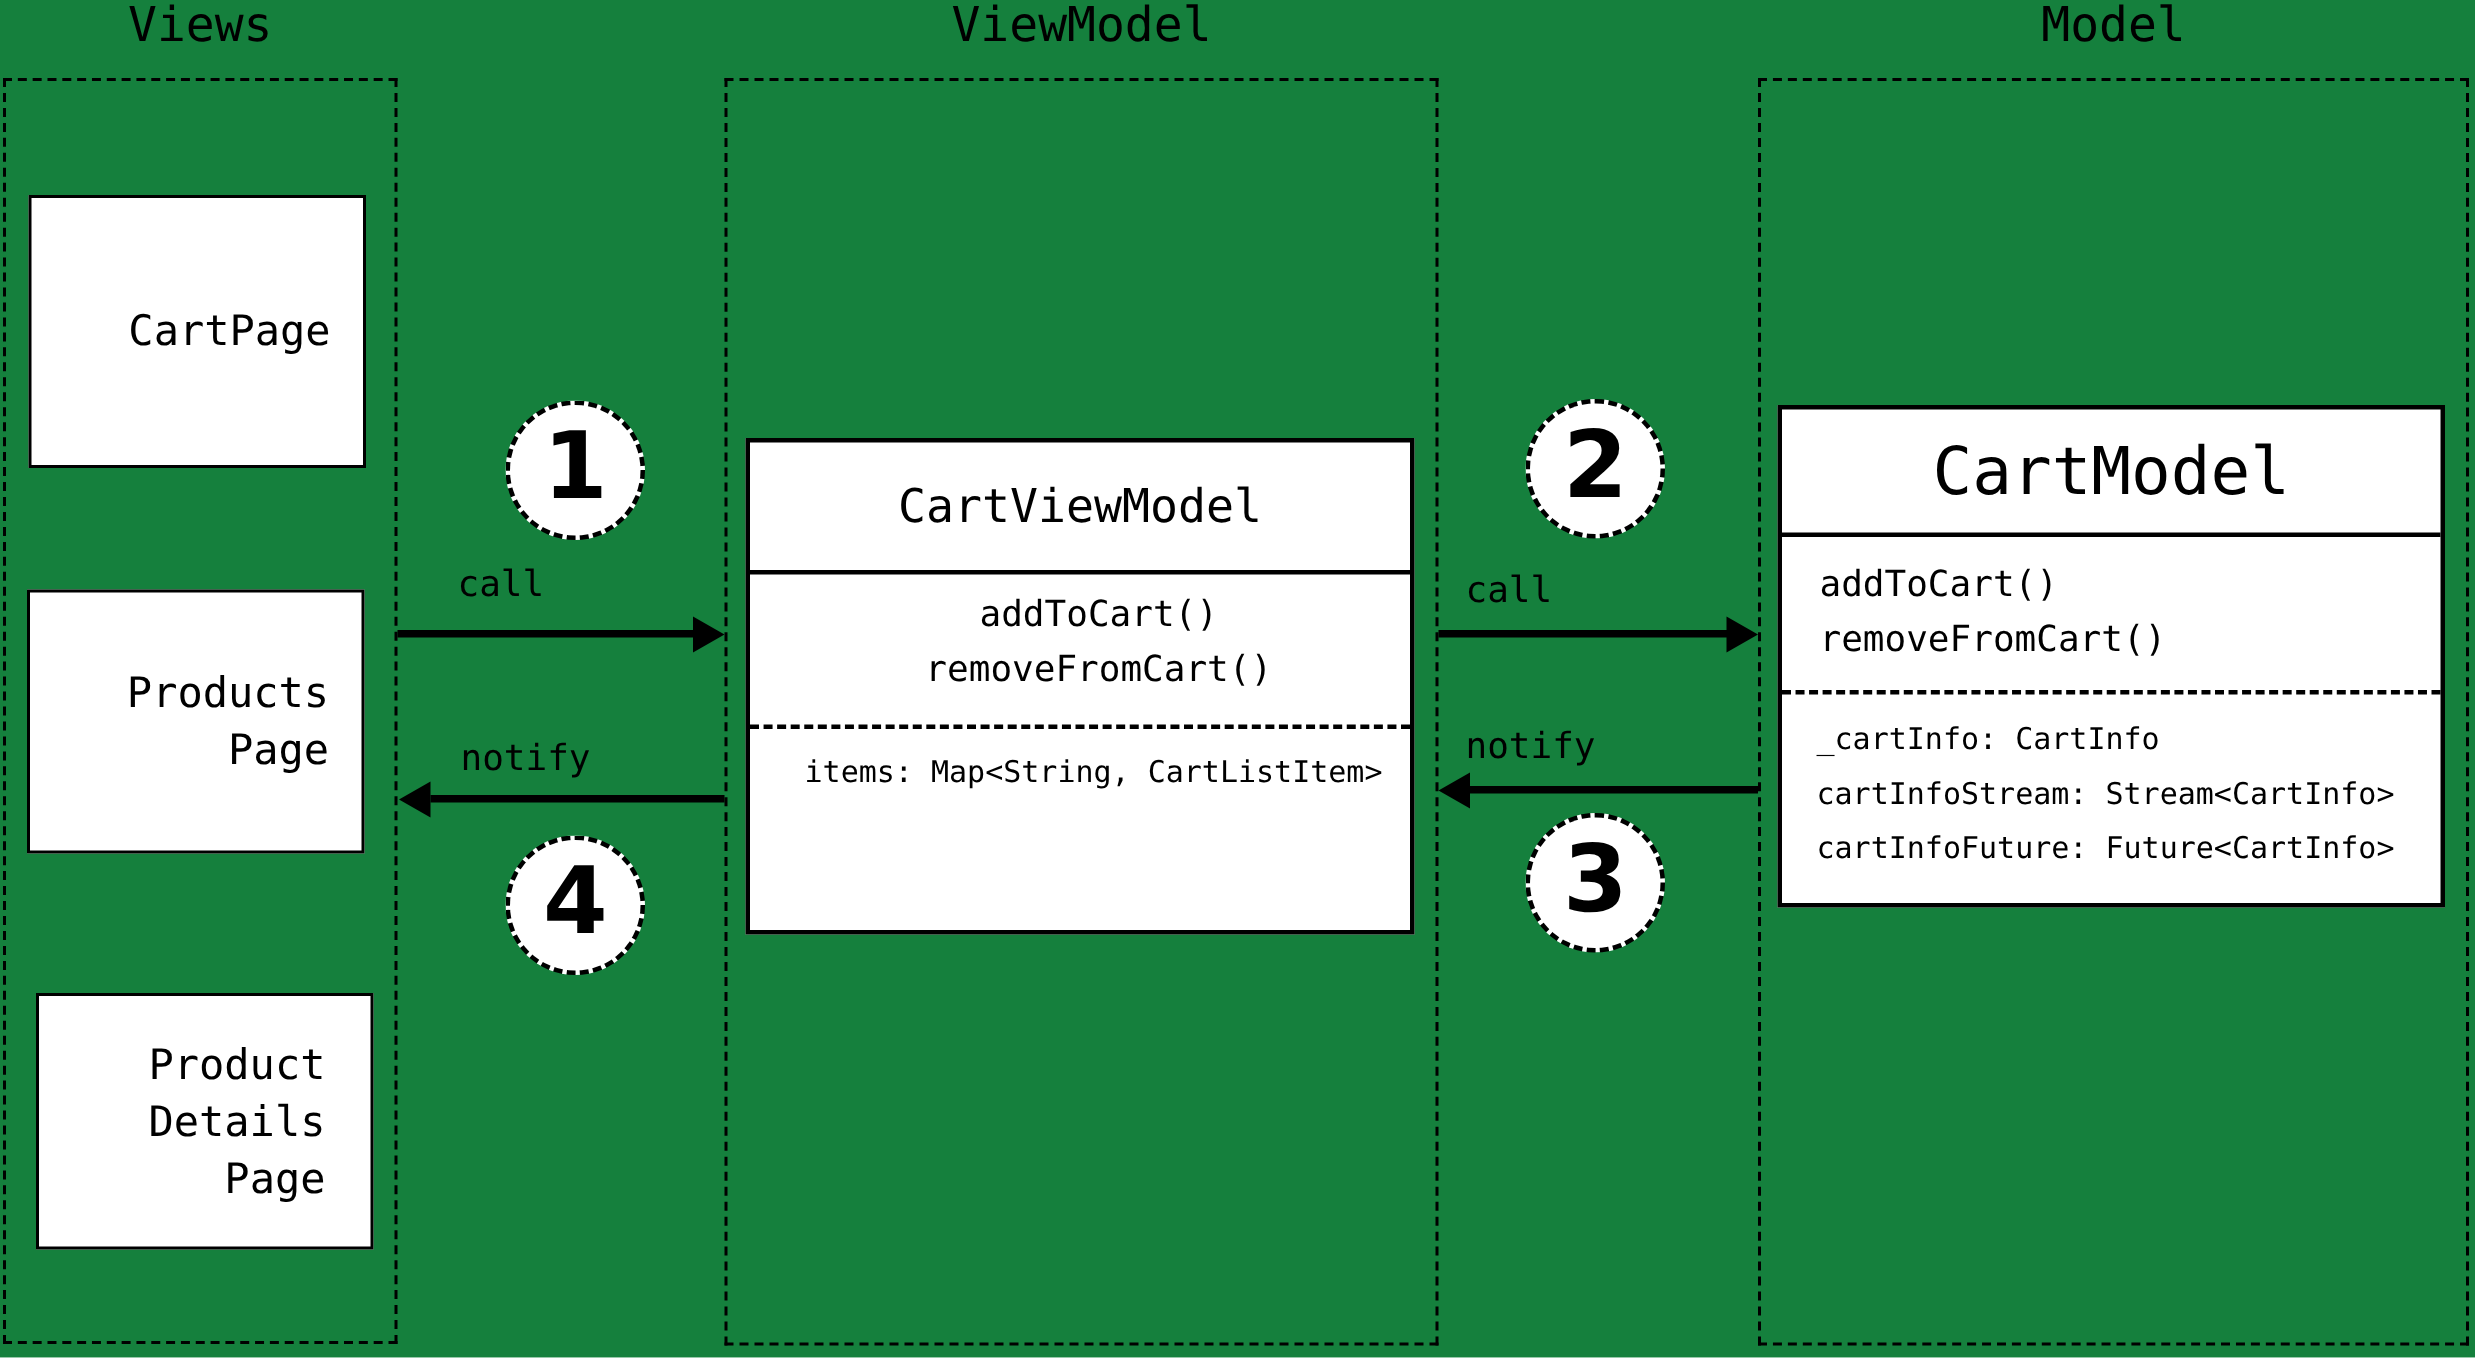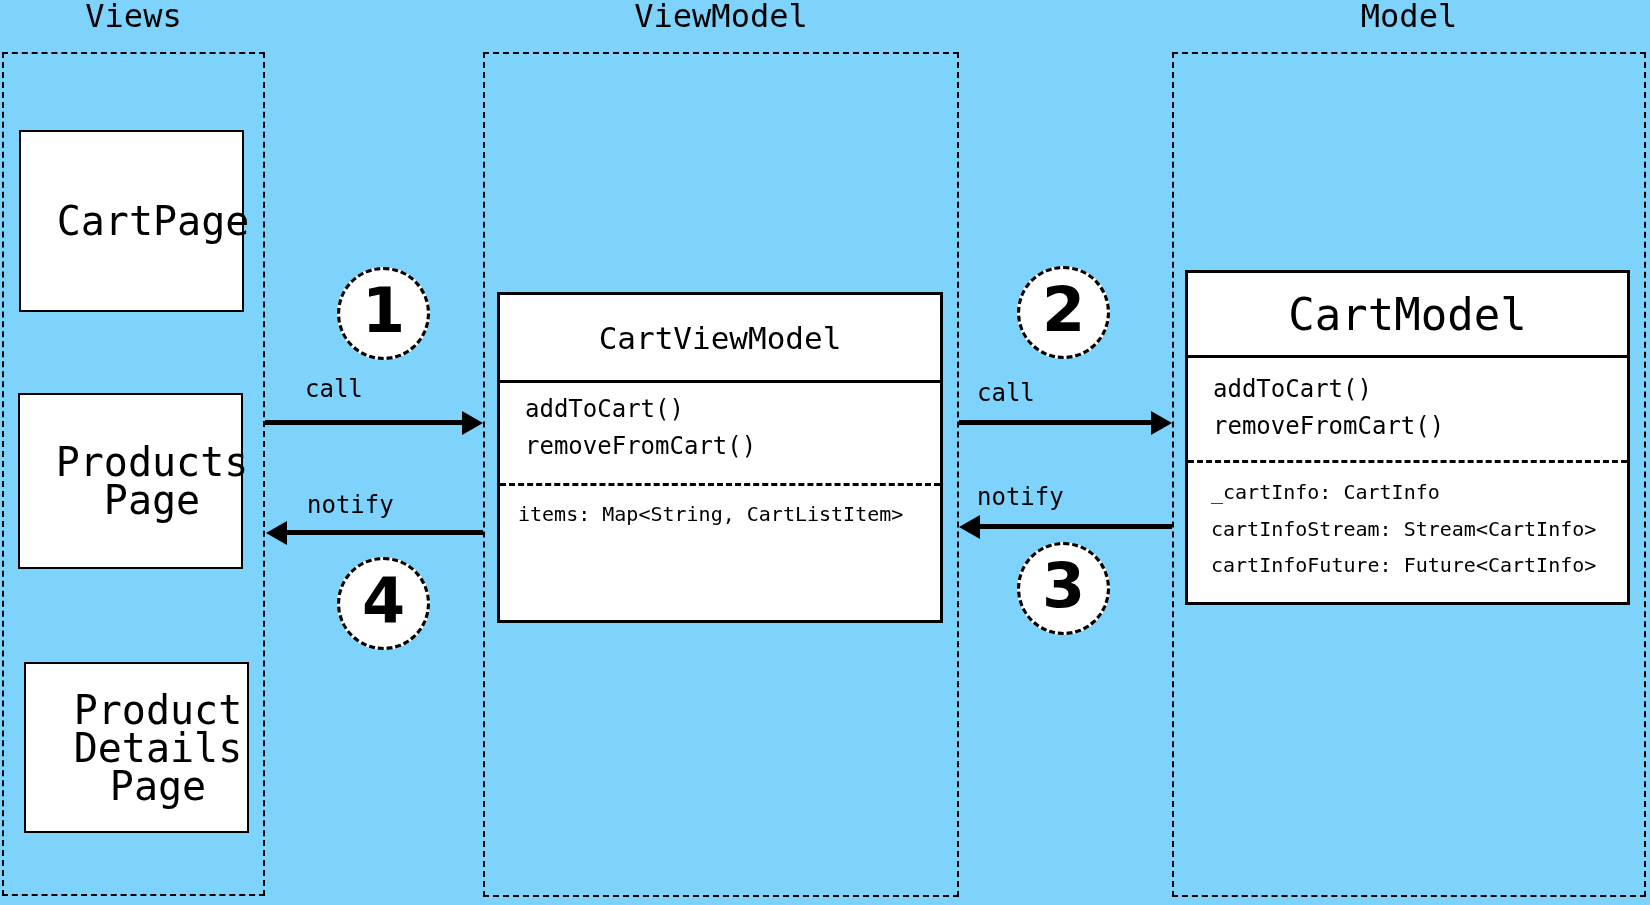--- a/index.html
+++ b/index.html
@@ -3,21 +3,21 @@
 <meta charset="utf-8">
 <style>
   * { margin: 0; padding: 0; box-sizing: border-box; }
   html, body { background: #ffffff; }
   body { font-family: "DejaVu Sans Mono", "Liberation Mono", monospace; color: #000; }
 
   .canvas {
     position: relative;
     width: 1650px;
     height: 905px;
-    background: #7dd3fc;
+    background: #15803d;
     overflow: hidden;
   }
 
   
   .layer-title {
     position: absolute;
     top: -5px;
     height: 42px;
     line-height: 42px;
     font-size: 32px;
@@ -42,39 +42,39 @@
   
   .view-box {
     position: absolute;
     border: 2.5px solid #000;
     background: #fff;
     display: flex;
     align-items: center;
     justify-content: center;
   }
   .view-box .view-box-label {
-    font-size: 40px;
+    font-size: 28px;
     line-height: 38px;
-    text-align: center;
+    text-align: right;
     white-space: pre-line;
     margin-left: 43px;
   }
   .view-box.cart-page       { left: 19px; top: 130px; width: 225px; height: 182px; }
   .view-box.products-page   { left: 18px; top: 393px; width: 225px; height: 176px; }
   .view-box.product-details { left: 24px; top: 662px; width: 225px; height: 171px; }
 
   
   .class-box {
     position: absolute;
     border: 3px solid #000;
     background: #fff;
     display: flex;
     flex-direction: column;
   }
-  .class-box.cart-view-model { left: 497px;  top: 292px; width: 446px; height: 331px; }
+  .class-box.cart-view-model { left: 497px;  top: 292px; width: 446px; height: 331px; text-align: center; }
   .class-box.cart-model      { left: 1185px; top: 270px; width: 445px; height: 335px; }
 
   .class-title {
     display: flex;
     align-items: center;
     justify-content: center;
     font-size: 44px;
     border-bottom: 3px solid #000;
     flex: 0 0 auto;
   }

